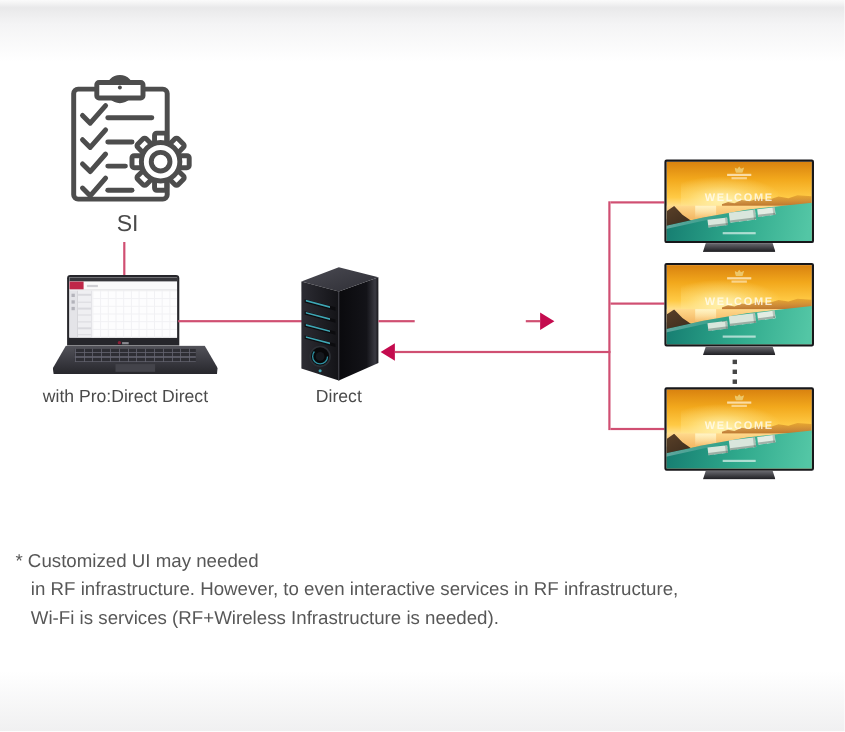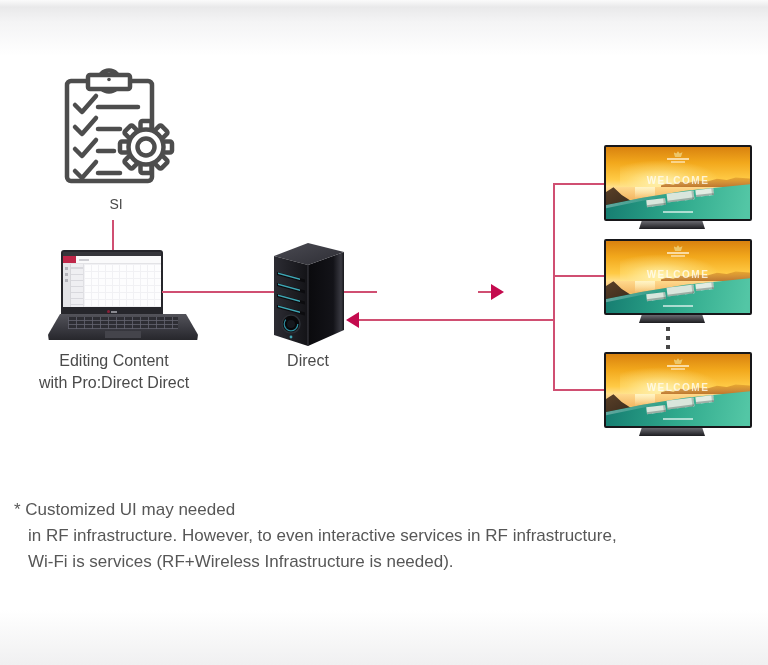--- a/index.html
+++ b/index.html
@@ -14,21 +14,21 @@
   .cline{position:absolute;background:#d04f72;}
   .badge{position:absolute;left:376px;top:275px;width:102px;height:33px;background:#c40b4e;
     border-radius:8px;color:#fff;font-size:18px;font-weight:700;text-align:center;
     line-height:33px;letter-spacing:.3px;}
   .arr{position:absolute;width:0;height:0;border-top:8px solid transparent;border-bottom:8px solid transparent;}
   .arr-r{border-left:13px solid #c40b4e;}
   .arr-l{border-right:13px solid #c40b4e;}
 
   
   .cap{position:absolute;text-align:center;color:#4a4a4a;font-size:16px;line-height:22px;}
-  .cap-si{left:66px;top:193px;width:100px;font-size:14px;}
+  .cap-si{left:66px;top:193px;width:100px;font-size:21px;}
   .cap-laptop{left:14px;top:350px;width:200px;}
   .cap-server{left:258px;top:350px;width:100px;}
 
   
   .si-icon{position:absolute;left:62px;top:68px;width:114px;height:120px;}
 
   
   .laptop{position:absolute;left:48px;top:248px;width:150px;height:92px;}
   .lap-screen{position:absolute;left:13px;top:2px;width:102px;height:64px;background:#26262b;border-radius:3px 3px 0 0;}
   .lap-ui{position:absolute;left:2px;top:2px;right:2px;bottom:7px;background:#f4f4f6;overflow:hidden;display:flex;flex-direction:column;}
@@ -54,21 +54,21 @@
     background-image:repeating-linear-gradient(0deg,rgba(100,100,112,.8) 0 1px,transparent 1px 4px),
                      repeating-linear-gradient(90deg,rgba(100,100,112,.8) 0 1px,transparent 1px 8px);}
   .lap-touchpad{position:absolute;left:50%;top:17px;transform:translateX(-50%);width:36px;height:7px;background:#44444b;}
 
   
   .server-svg{position:absolute;left:270px;top:238px;}
 
   
   .tv{position:absolute;left:604px;width:136px;}
   .tv-screen{position:relative;width:132px;height:72px;border:2px solid #17171a;border-radius:2px;overflow:hidden;
-    background:linear-gradient(180deg,#d9820f 0%,#f2a81c 22%,#ffca45 45%,#ffe59a 58%,#f7c067 72%,#eaa94f 100%);padding-left:12px;}
+    background:linear-gradient(180deg,#d9820f 0%,#f2a81c 22%,#ffca45 45%,#ffe59a 58%,#f7c067 72%,#eaa94f 100%);}
   .tv-screen>div{position:absolute;}
   .tv-glow{left:10%;top:18%;width:70%;height:60%;
     background:radial-gradient(ellipse at 40% 50%,rgba(255,244,180,.95) 0%,rgba(255,230,140,.45) 40%,rgba(255,220,120,0) 70%);}
   .tv-cliffs{right:0;top:38%;width:62%;height:20%;
     background:linear-gradient(180deg,rgba(201,116,28,.15),rgba(170,85,15,.85));
     clip-path:polygon(0 78%,7% 64%,14% 72%,22% 52%,31% 60%,40% 42%,52% 50%,63% 30%,74% 40%,84% 22%,100% 28%,100% 100%,0 100%);}
   .tv-sea{left:0;top:56%;width:100%;height:16%;background:linear-gradient(180deg,#ffd98c,#f3b765);}
   .tv-reflection{left:20%;top:56%;width:14%;height:16%;
     background:linear-gradient(180deg,rgba(255,245,200,.95),rgba(255,240,190,0));}
   .tv-rocks{left:0;bottom:8%;width:26%;height:36%;background:linear-gradient(150deg,#5a4028,#2f2318);
@@ -184,21 +184,20 @@
           <i class="dot"></i>
           <i class="bar"></i>
         </div>
     </div>
     <div class="lap-base">
       <div class="lap-keys"></div>
       <div class="lap-touchpad"></div>
     </div>
   </div>
   <div class="cap cap-laptop">
-    <div>Editing Content</div>
     <div>with Pro:Direct Direct</div>
   </div>
 
   <div class="cline" style="left:162px;top:291px;width:116px;height:2px;"></div>
 
   <svg class="server-svg" width="76" height="112" viewBox="0 0 76 112">
     <defs>
       <linearGradient id="gFront" x1="0" y1="0" x2="1" y2="0">
         <stop offset="0" stop-color="#2c2c33"></stop>
           <stop offset="1" stop-color="#131317"></stop>

